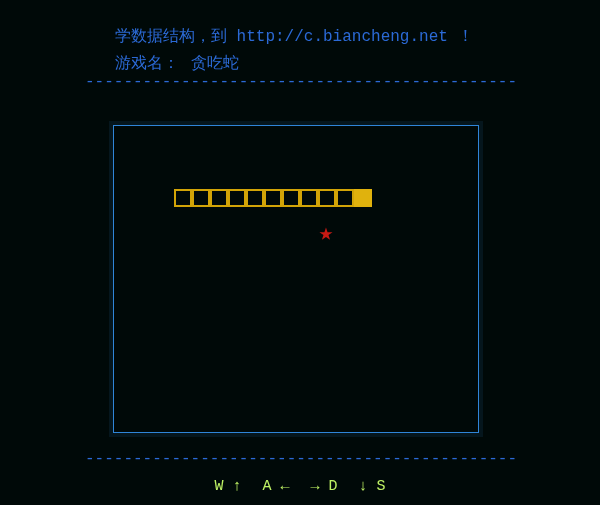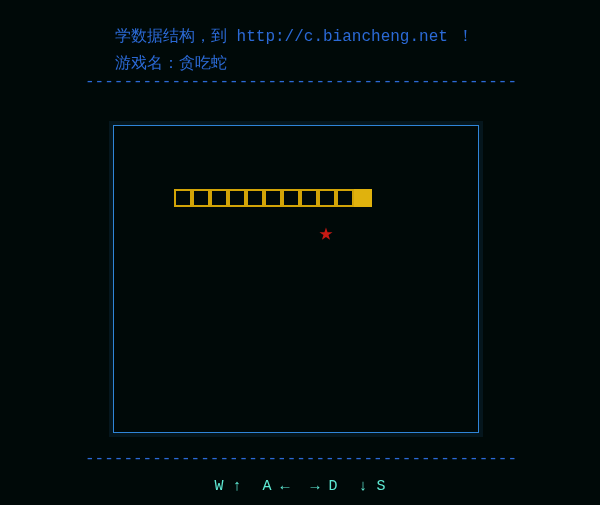--- a/index.html
+++ b/index.html
@@ -22,21 +22,21 @@
   }
   .hdrline {
     position: absolute;
     left: 115px;
     top: 53px;
     width: 362px;
     display: flex;
     justify-content: space-between;
     white-space: nowrap;
   }
-  .hdrline .seg { display: inline-flex; gap: 0; }
+  .hdrline .seg { display: inline-flex; gap: 12px; }
   .dashes {
     position: absolute;
     left: 85px;
     color: #2b6ad6;
     font-size: 16px;
     letter-spacing: 0px;
     white-space: nowrap;
     overflow: hidden;
     width: 430px;
   }
@@ -71,21 +71,21 @@
     width: 18px;
     text-align: center;
   }
   .controls {
     position: absolute;
     top: 478px;
     left: 0;
     width: 600px;
     text-align: center;
     white-space: nowrap;
-    color: #5eead4;
+    color: #bef264;
     font-size: 15px;
   }
   .controls .grp { margin: 0 6px; }
 </style>
 </head>
 <body>
 
 <div class="banner">学数据结构，到 http://c.biancheng.net ！</div>
 
 <div class="hdrline">

